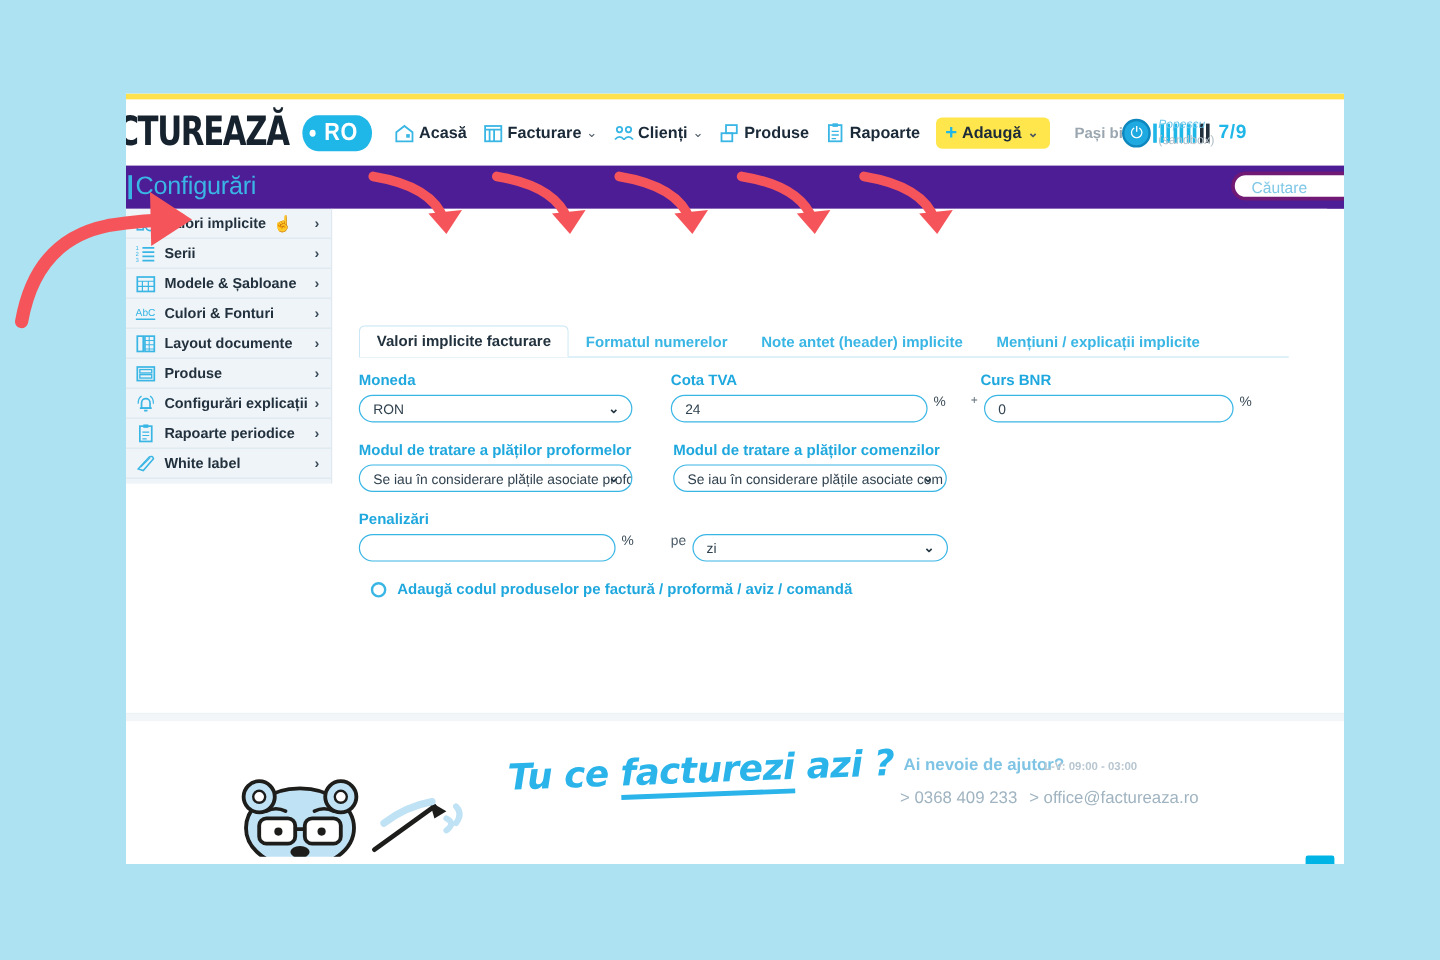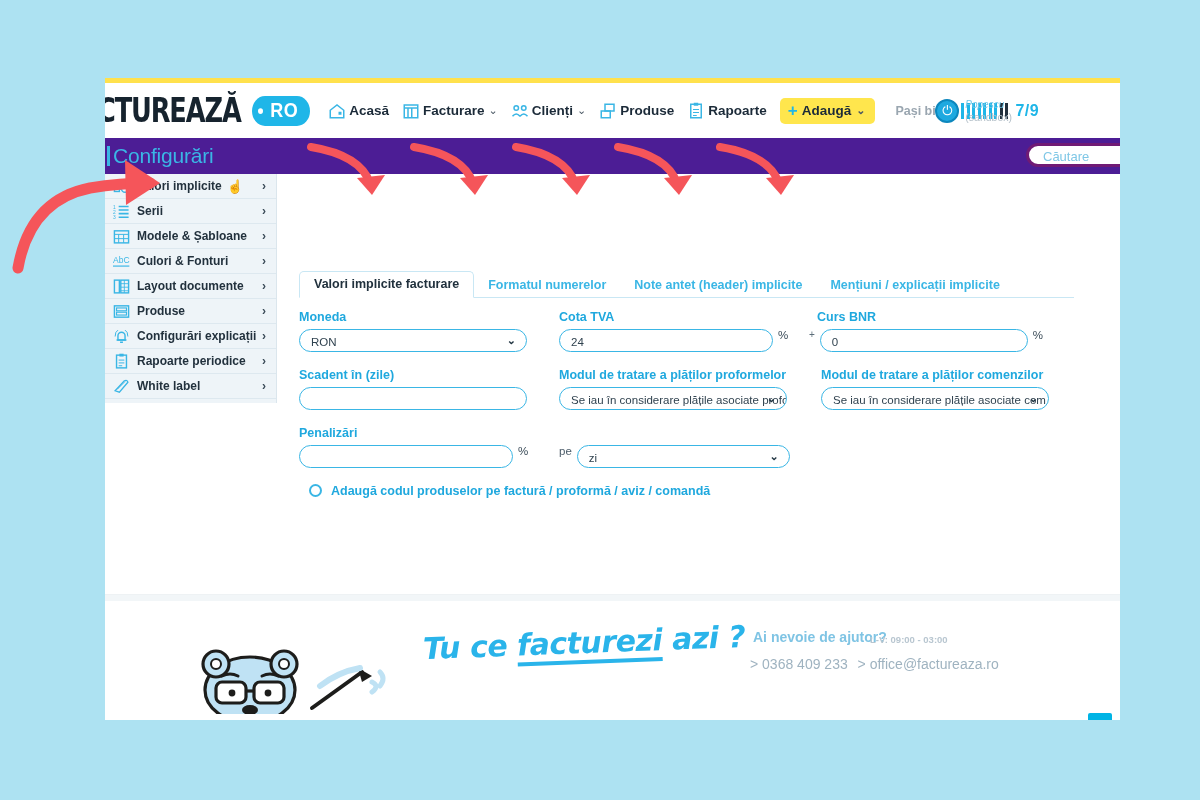--- a/index.html
+++ b/index.html
@@ -212,21 +212,21 @@
   }
   .inp .chev {
     position:absolute; right: 10px; top: 4px;
     font-size: 11px; color: #1f3340; font-weight: 800;
   }
   .pct { font-size: 11.5px; color: #3b4c59; }
   .plus-sign { font-size: 10px; color: #5b6d79; }
   .mini-lbl { font-size: 11.5px; color: #4a5b68; }
 
   
-  #radio-row { display:flex; align-items:flex-start; gap:9px; margin-top: 6px; margin-left: 10px;}
+  #radio-row { display:flex; align-items:flex-end; gap:9px; margin-top: 6px; margin-left: 10px;}
   #radio-circle {
     width: 13px; height: 13px; border-radius: 50%;
     border: 2px solid #3ab6e5; background:#fff;
   }
   #radio-label { font-size: 12.5px; font-weight: 700; color: #1fa8de; }
 
   
   #btn-row { position: absolute; left: 0px; top: 338px; display:flex; gap:7px; }
   .btn {
     display:flex; align-items:center; gap:5px;
@@ -504,28 +504,20 @@
             <span class="plus-sign">+</span>
             <div class="inp" style="width:208px">
               <span>0</span>
             </div>
             <span class="pct">%</span>
           </div>
         </div>
       </div>
 
       <div class="frow">
-        <div class="fcol" style="width:260px">
-          <div class="flabel">Scadent în (zile)</div>
-          <div class="fctrl">
-            <div class="inp" style="width:228px">
-              <span></span>
-            </div>
-          </div>
-        </div>
 
         <div class="fcol" style="width:250px">
           <div class="flabel">Modul de tratare a plăților proformelor</div>
           <div class="fctrl">
             <div class="inp" style="width:228px">
               <span>Se iau în considerare plățile asociate profo…</span>
               <span class="chev">⌄</span>
             </div>
           </div>
         </div>

